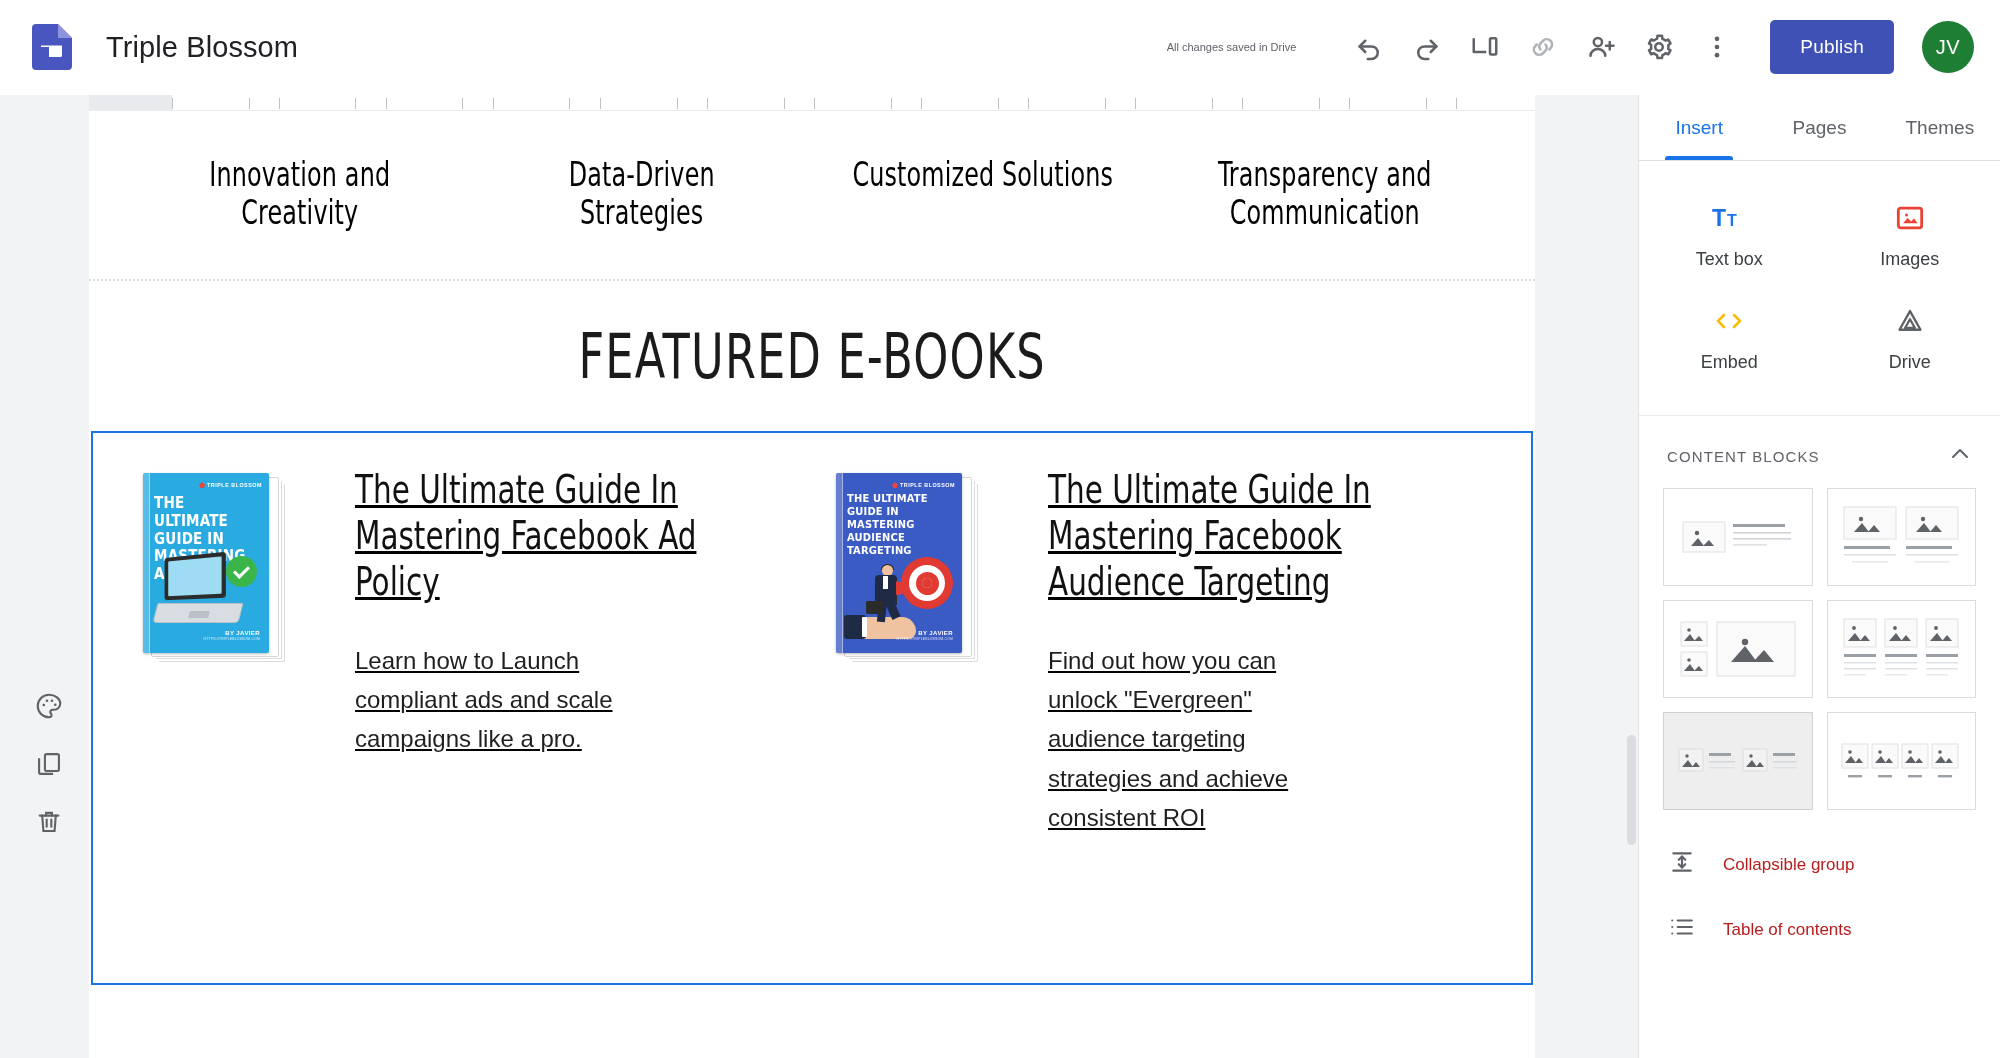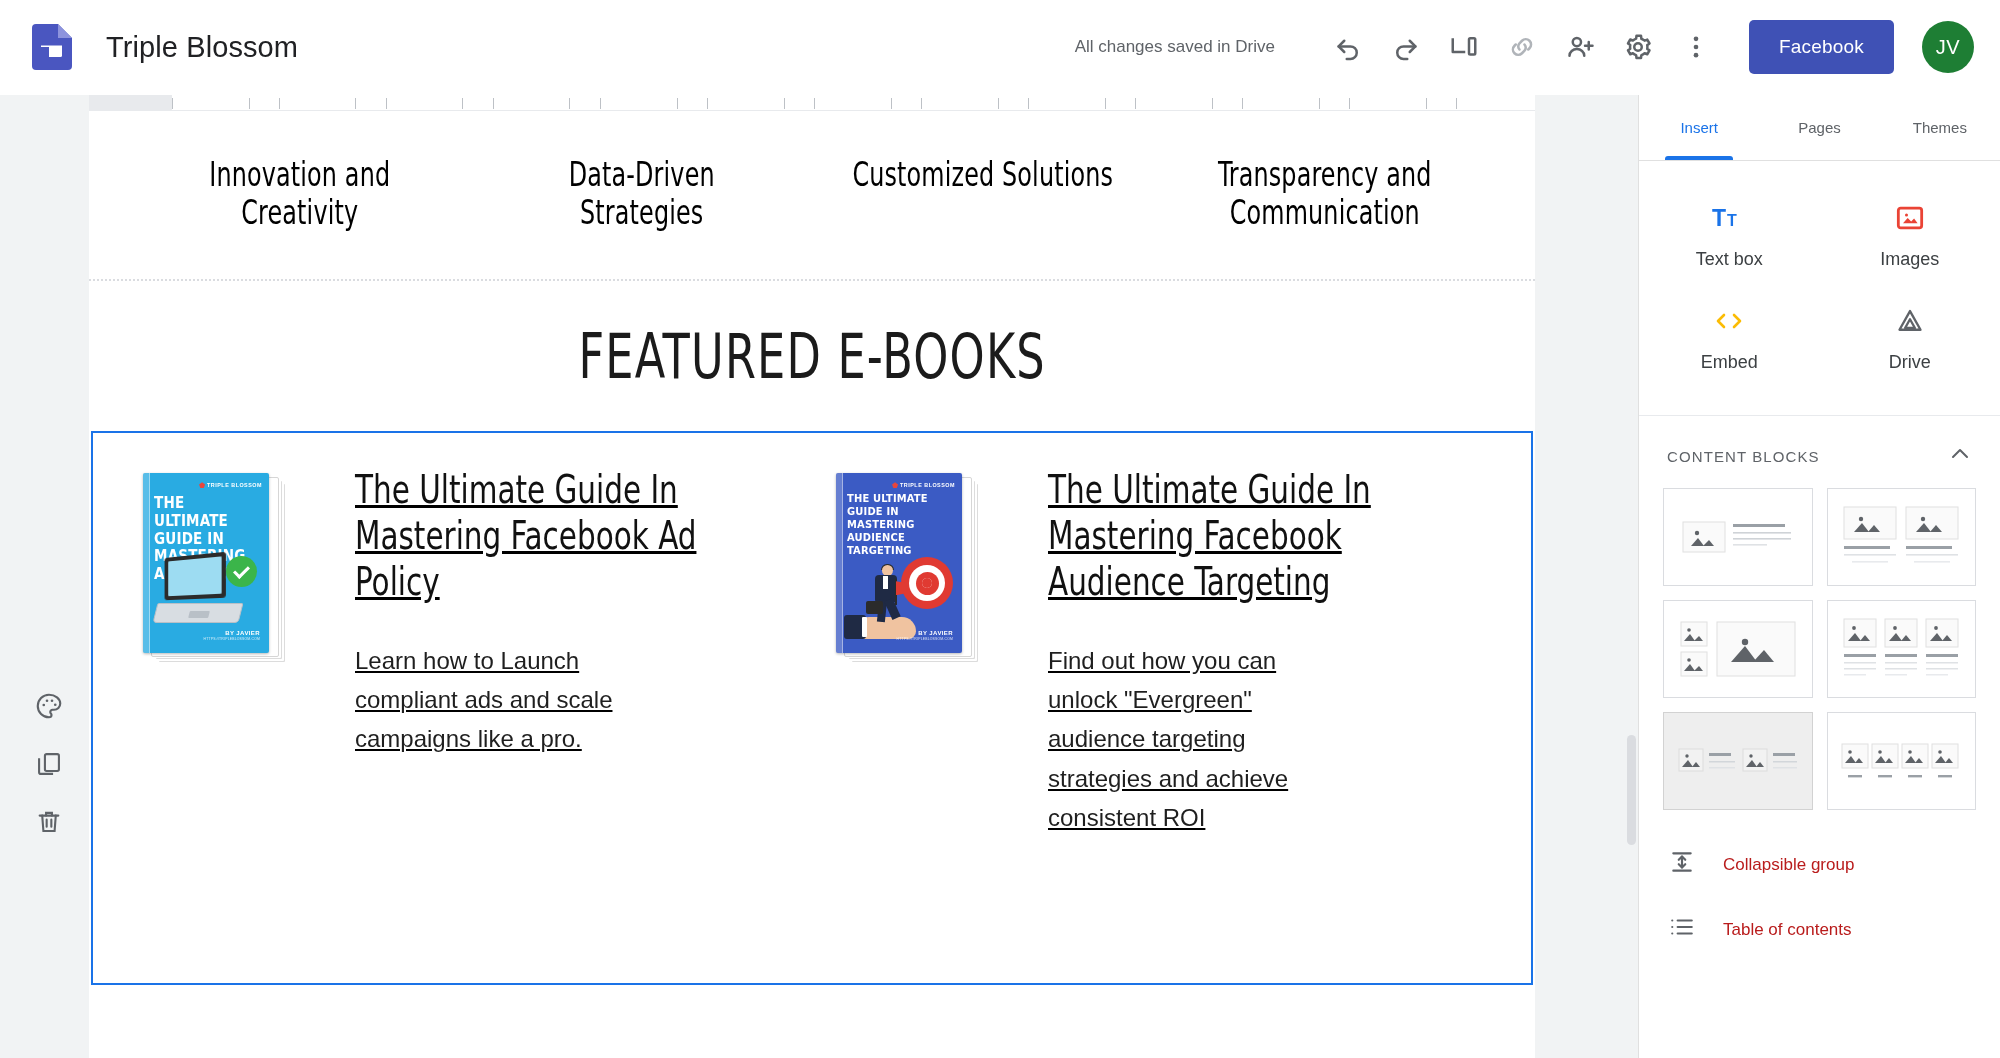--- a/index.html
+++ b/index.html
@@ -30,21 +30,21 @@
   .doc-title {
     margin-left: 34px;
     font-size: 29px;
     color: #202124;
     font-weight: 400;
     letter-spacing: .1px;
     white-space: nowrap;
   }
   .save-status {
     margin-left: auto;
-    font-size: 17px;
+    font-size: 11px;
     color: #5f6368;
     white-space: nowrap;
   }
   .tb-icons {
     display: flex; align-items: center;
     margin-left: 44px;
   }
   .tb-btn {
     width: 58px; height: 58px;
     display: flex; align-items: center; justify-content: center;
@@ -361,21 +361,21 @@
   }
   .rp-tabs {
     display: flex;
     height: 66px;
     align-items: stretch;
     border-bottom: 1px solid #e0e0e0;
   }
   .rp-tab {
     flex: 1;
     display: flex; align-items: center; justify-content: center;
-    font-size: 15px;
+    font-size: 19px;
     color: #5f6368;
     cursor: pointer;
     position: relative;
   }
   .rp-tab.active { color: #1a73e8; font-weight: 500; }
   .rp-tab.active::after {
     content: "";
     position: absolute; bottom: 0; left: 22%;
     width: 56%; height: 4px;
     background: #1a73e8;
@@ -497,21 +497,21 @@
     </button>
     <button class="tb-btn">
       <svg width="28" height="28" viewBox="0 0 24 24" fill="#5f6368">
         <circle cx="12" cy="5" r="2"></circle>
           <circle cx="12" cy="12" r="2"></circle>
           <circle cx="12" cy="19" r="2"></circle>
       </svg>
     </button>
   </div>
 
-  <button class="publish-btn">Facebook</button>
+  <button class="publish-btn">Publish</button>
   <div class="avatar">JV</div>
 </div>
 
 <div class="workspace">
 
   <div class="left-rail">
     <div class="rail-icons">
       <div class="rail-btn">
         <svg width="30" height="30" viewBox="0 0 24 24" fill="none" stroke="#5f6368" stroke-width="1.7">
           <path d="M12 3a9 9 0 0 0 0 18c1.2 0 2-.8 2-1.8 0-.5-.2-.9-.5-1.2-.3-.3-.5-.7-.5-1.2 0-1 .8-1.8 1.8-1.8H16a5 5 0 0 0 5-5c0-3.9-4-7-9-7z" stroke-linejoin="round"></path>

